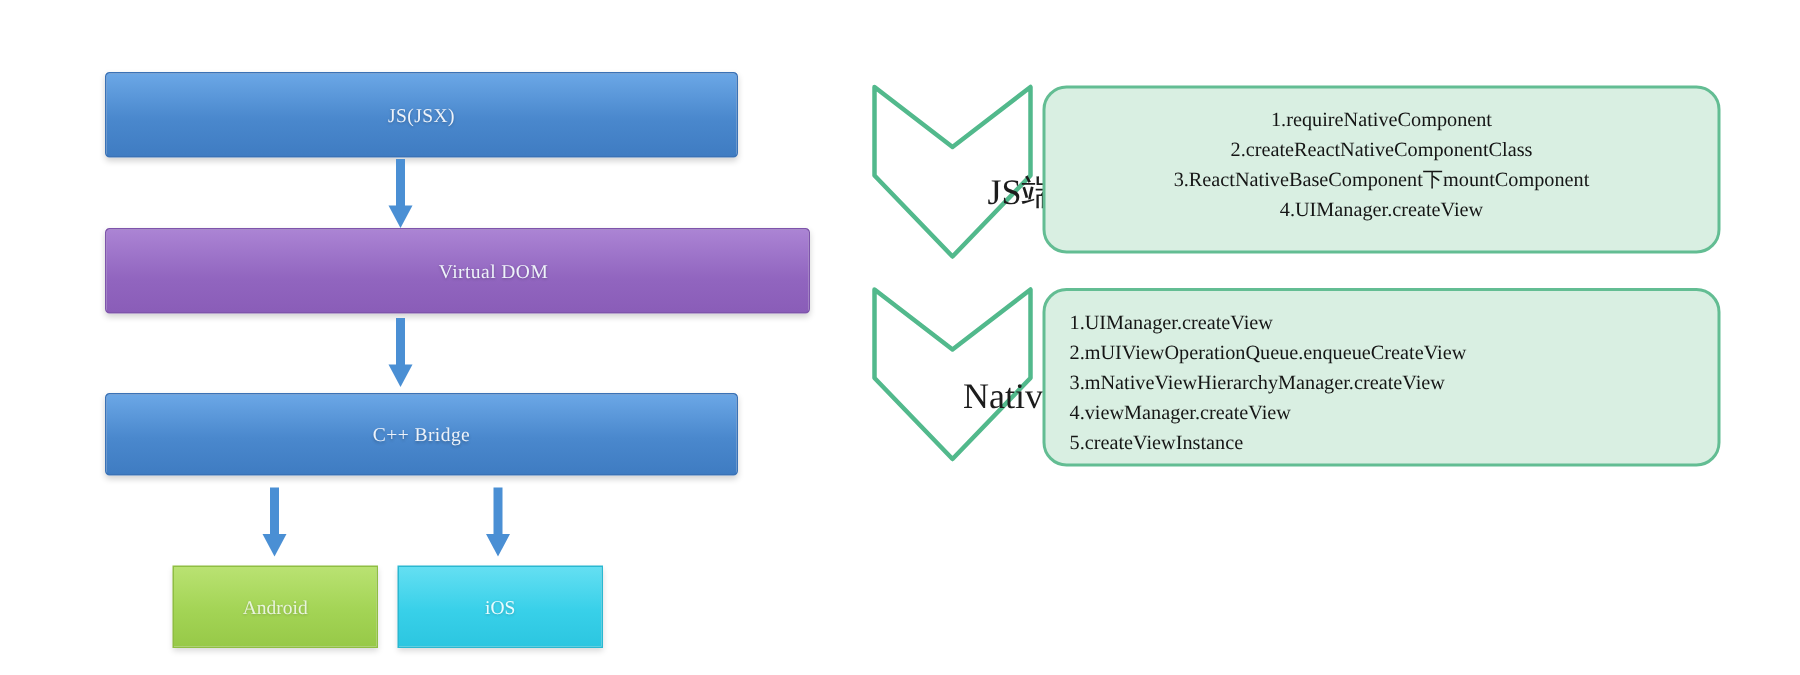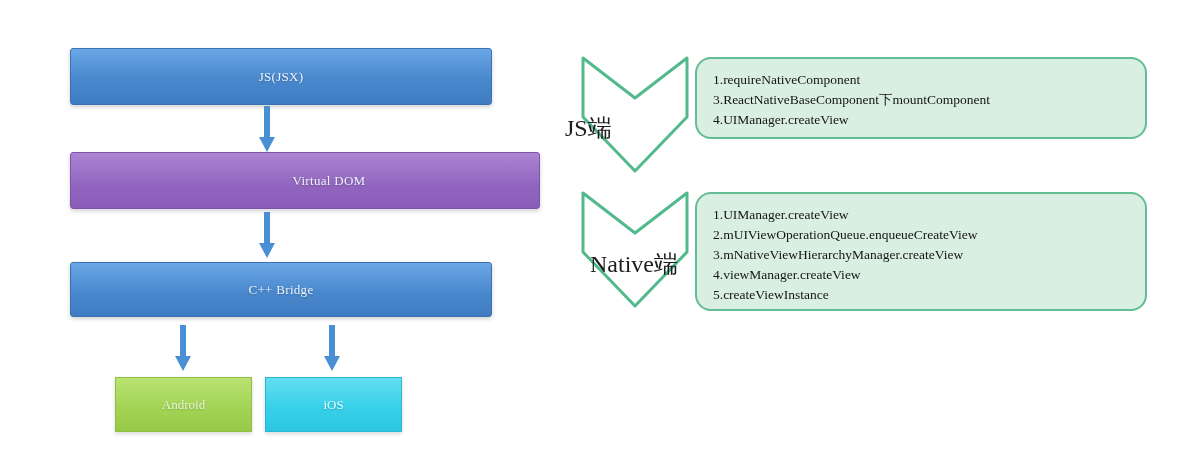--- a/index.html
+++ b/index.html
@@ -84,42 +84,42 @@
     width: 120px;
     height: 120px;
   }
   .chevron svg { width: 100%; height: 100%; display: block; }
   .chevron-1 { left: 575px; top: 55px; }
   .chevron-2 { left: 575px; top: 190px; }
 
   .chevron-label {
     position: absolute;
     width: 140px;
-    text-align: left;
+    text-align: right;
     font-size: 24px;
     color: #1c1c1c;
     font-weight: 400;
   }
   .chevron-label-1 { left: 565px; top: 112px; }
   .chevron-label-2 { left: 590px; top: 248px; }
 
   .callout {
     position: absolute;
     left: 695px;
     width: 452px;
     background: #d9efe2;
     border: 2px solid #63bd93;
     border-radius: 16px;
     padding: 11px 16px 9px 16px;
     box-sizing: border-box;
     color: #151515;
     font-size: 13.5px;
     line-height: 20px;
   }
-  .callout-1 { top: 57px;  height: 82px; }
+  .callout-1 { top: 57px;  height: 112px; text-align: center; }
   .callout-2 { top: 192px; height: 119px; }
   .callout .item { white-space: nowrap; }
 </style>
 </head>
 <body>
 
 <div id="stage">
 
   <div class="bar bar-blue bar-js">
     <span>JS(JSX)</span>
@@ -171,20 +171,21 @@
 
   <div class="chevron chevron-1">
     <svg viewBox="0 0 110 120">
       <polygon points="3,3 55,43 107,3 107,62 55,116 3,62" fill="#ffffff" stroke="#52b98c" stroke-width="3" stroke-linejoin="round"></polygon>
     </svg>
   </div>
   <div class="chevron-label chevron-label-1">JS端</div>
 
   <div class="callout callout-1">
     <div class="item">1.requireNativeComponent</div>
+    <div class="item">2.createReactNativeComponentClass</div>
     <div class="item">3.ReactNativeBaseComponent下mountComponent</div>
     <div class="item">4.UIManager.createView</div>
   </div>
 
   <div class="chevron chevron-2">
     <svg viewBox="0 0 110 120">
       <polygon points="3,3 55,43 107,3 107,62 55,116 3,62" fill="#ffffff" stroke="#52b98c" stroke-width="3" stroke-linejoin="round"></polygon>
     </svg>
   </div>
   <div class="chevron-label chevron-label-2">Native端</div>

